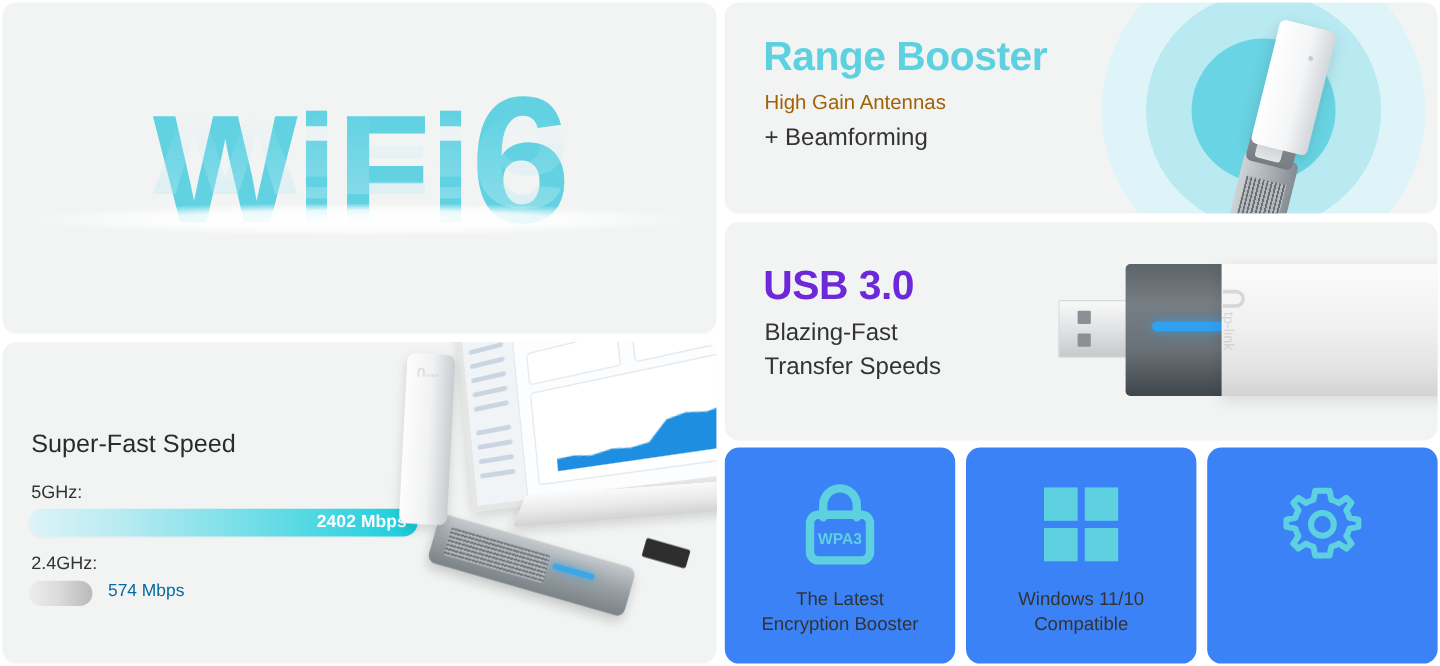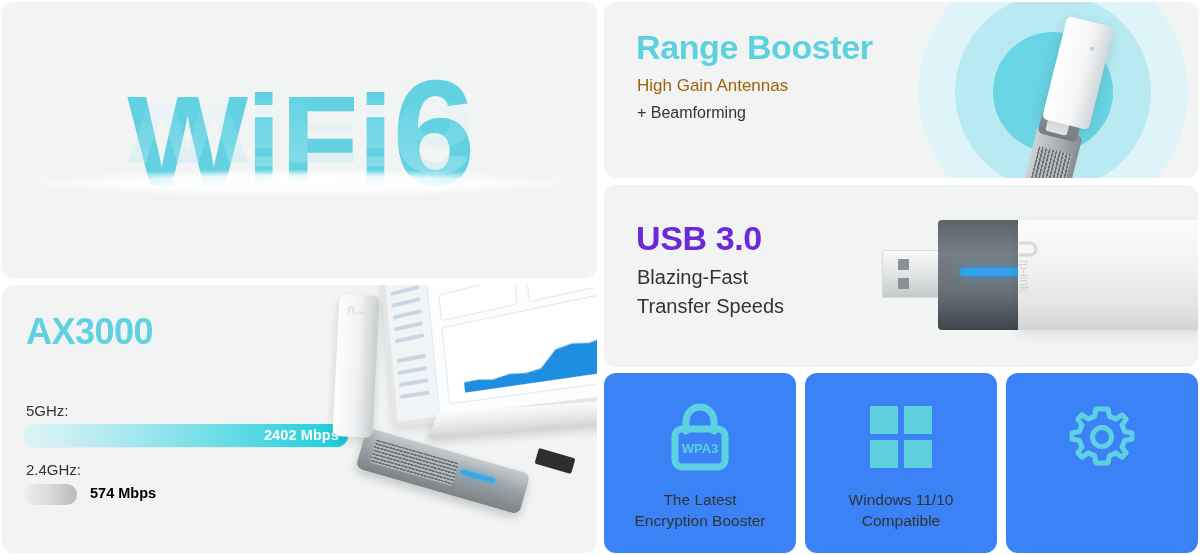--- a/index.html
+++ b/index.html
@@ -91,21 +91,21 @@
     letter-spacing: .1px;
   }
   .bar-24 {
     position: absolute; left: 22px; top: 199px;
     width: 53px; height: 21px;
     border-radius: 11px;
     background: linear-gradient(to right, #EDEDED 0%, #DCDCDC 45%, #B9B9B9 100%);
   }
   .bar-24-value {
     position: absolute; left: 88px; top: 200px;
-    font-size: 14.5px; color: #000000; font-weight: bold;
+    font-size: 14.5px; color: #0369a1; font-weight: normal;
   }
 
   
   .laptop-scene {
     position: absolute; right: 0; top: 0; width: 275px; height: 268px;
     overflow: hidden;
   }
   .lp-screen {
     position: absolute;
     left: 72px; top: -8px;
@@ -188,21 +188,21 @@
     width: 18px; height: 9px; opacity: .32;
   }
 
   
   #panel-range { left: 604px; top: 2px; width: 594px; height: 176px; }
   .rb-title {
     position: absolute; left: 32px; top: 26px;
     font-size: 34px; font-weight: bold; color: #5DD1E0; letter-spacing: -.4px;
   }
   .rb-line1 { position: absolute; left: 33px; top: 74px; font-size: 17px; color: #a16207; }
-  .rb-line2 { position: absolute; left: 33px; top: 102px; font-size: 16px; color: #333; }
+  .rb-line2 { position: absolute; left: 33px; top: 102px; font-size: 20px; color: #333; }
   .rings { position: absolute; right: 0; top: 0; width: 290px; height: 176px; overflow: hidden; }
   .ring {
     position: absolute; border-radius: 50%;
     left: 50%; top: 90px; transform: translate(-50%, -50%);
   }
   .ring-1 { width: 270px; height: 270px; background: #DFF4F8; }
   .ring-2 { width: 196px; height: 196px; background: #B9E9F1; }
   .ring-3 { width: 120px; height: 120px; background: #69D4E3; }
   .rb-adapter {
     position: absolute; left: 146px; top: 18px;
@@ -310,21 +310,21 @@
 
   <div class="panel" id="panel-wifi6">
     <div class="wifi6-wrap">
       <div class="wifi6-text"><span>WiFi</span><span class="six">6</span></div>
       <div class="wifi6-reflect"><span>WiFi</span><span class="six">6</span></div>
       <div class="wifi6-glow"></div>
     </div>
   </div>
 
   <div class="panel" id="panel-ax3000">
-    <div class="ax-title">AX3000</div>
+    <div class="ax-sub">Super-Fast Speed</div>
 
     <div class="band-label" id="label-5ghz">5GHz:</div>
     <div class="bar-5">
       <span class="bar-5-value">2402 Mbps</span>
     </div>
 
     <div class="band-label" id="label-24ghz">2.4GHz:</div>
     <div class="bar-24"></div>
     <div class="bar-24-value">574 Mbps</div>
 

